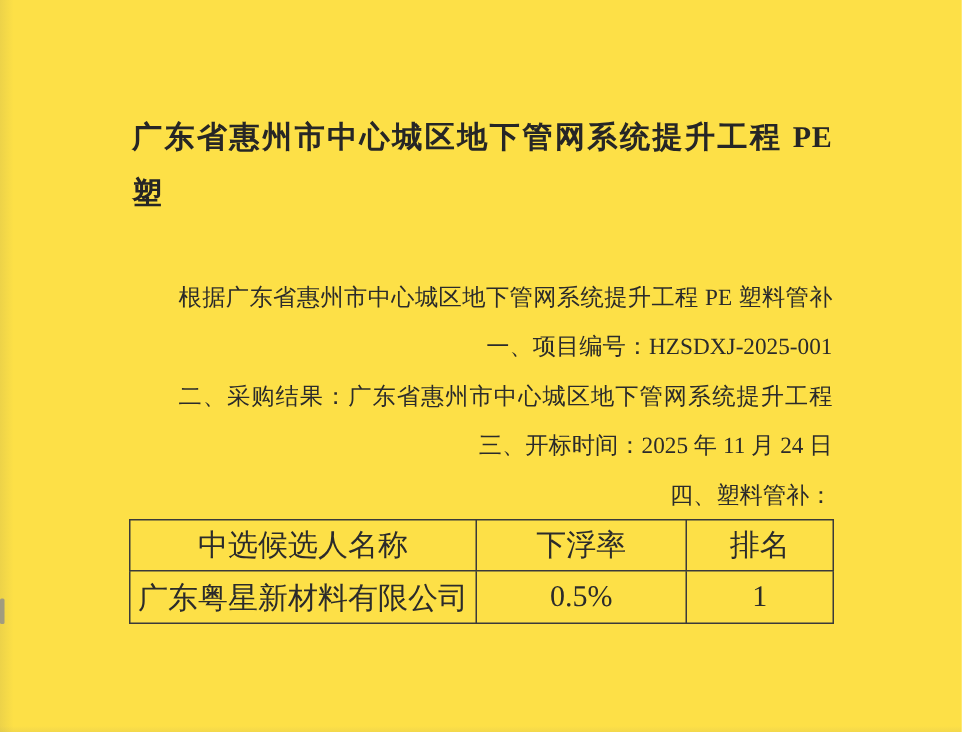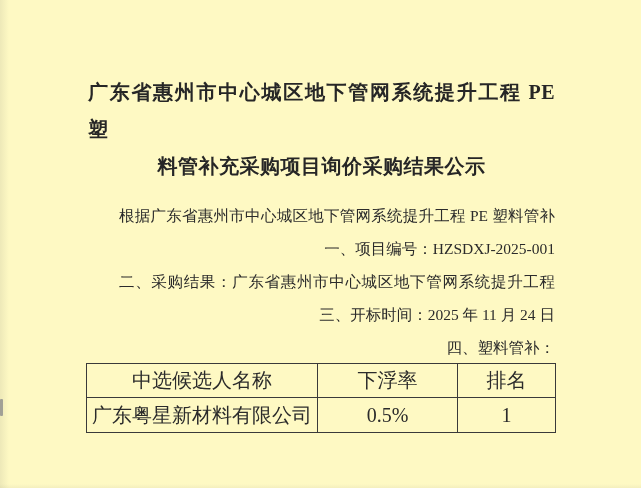--- a/index.html
+++ b/index.html
@@ -3,21 +3,21 @@
 <meta charset="utf-8">
 <style>
   html, body { margin: 0; padding: 0; }
   body {
     width: 641px; height: 488px; overflow: hidden;
     background: #ffffff;
     font-family: "Liberation Serif", "DejaVu Serif", serif;
   }
   .page {
     position: relative; width: 641px; height: 488px;
-    background: #fef9c3; overflow: hidden; color: #2b2b2b;
+    background: #fde047; overflow: hidden; color: #2b2b2b;
   }
   
   .edge-left {
     position: absolute; left: 0; top: 0; width: 9px; height: 100%;
     background: linear-gradient(90deg, rgba(90,90,90,0.10), rgba(90,90,90,0));
     pointer-events: none;
   }
   .edge-bottom {
     position: absolute; left: 0; bottom: 0; width: 100%; height: 4px;
     background: linear-gradient(0deg, rgba(120,120,120,0.08), rgba(120,120,120,0));
@@ -26,21 +26,21 @@
   .edge-mark {
     position: absolute; left: 0; top: 399px; width: 3px; height: 17px;
     background: #8d8d8d; opacity: 0.8; border-radius: 1px;
   }
   .doc { position: absolute; left: 88px; top: 0; width: 467px; }
 
   .title { margin-top: 74px; font-size: 20px; font-weight: 700; color: #262626; }
   .title .line { line-height: 37px; text-align: center; letter-spacing: 0.5px; }
   .title .line.fill { text-align: justify; text-align-last: justify; }
 
-  .para { margin-top: 14px; }
+  .para { margin-top: 34px; }
   .para .line, .items .line {
     font-size: 15.5px; line-height: 33px; color: #2b2b2b;
   }
   .indent { text-indent: 31px; text-align: right; }
   .fill { text-align: justify; text-align-last: justify; }
 
   table.results {
     border-collapse: collapse; table-layout: fixed;
     width: 469px; margin-left: -2px; margin-top: -1px;
   }
@@ -57,21 +57,20 @@
 <body>
 
 <div class="page">
   <div class="edge-left"></div>
   <div class="edge-bottom"></div>
   <div class="edge-mark"></div>
 
   <div class="doc">
     <div class="title" id="title">
         <div class="line fill">广东省惠州市中心城区地下管网系统提升工程 PE 塑</div>
-        <div class="line">料管补充采购项目询价采购结果公示</div>
       </div>
     <div class="para" id="para">
         <div class="line fill indent">根据广东省惠州市中心城区地下管网系统提升工程 PE 塑料管补</div>
       </div>
     <div class="items" id="items">
         <div class="line indent">一、项目编号：HZSDXJ-2025-001</div>
         <div class="line indent fill">二、采购结果：广东省惠州市中心城区地下管网系统提升工程</div>
         <div class="line indent">三、开标时间：2025 年 11 月 24 日</div>
         <div class="line indent">四、塑料管补：</div>
       </div>

